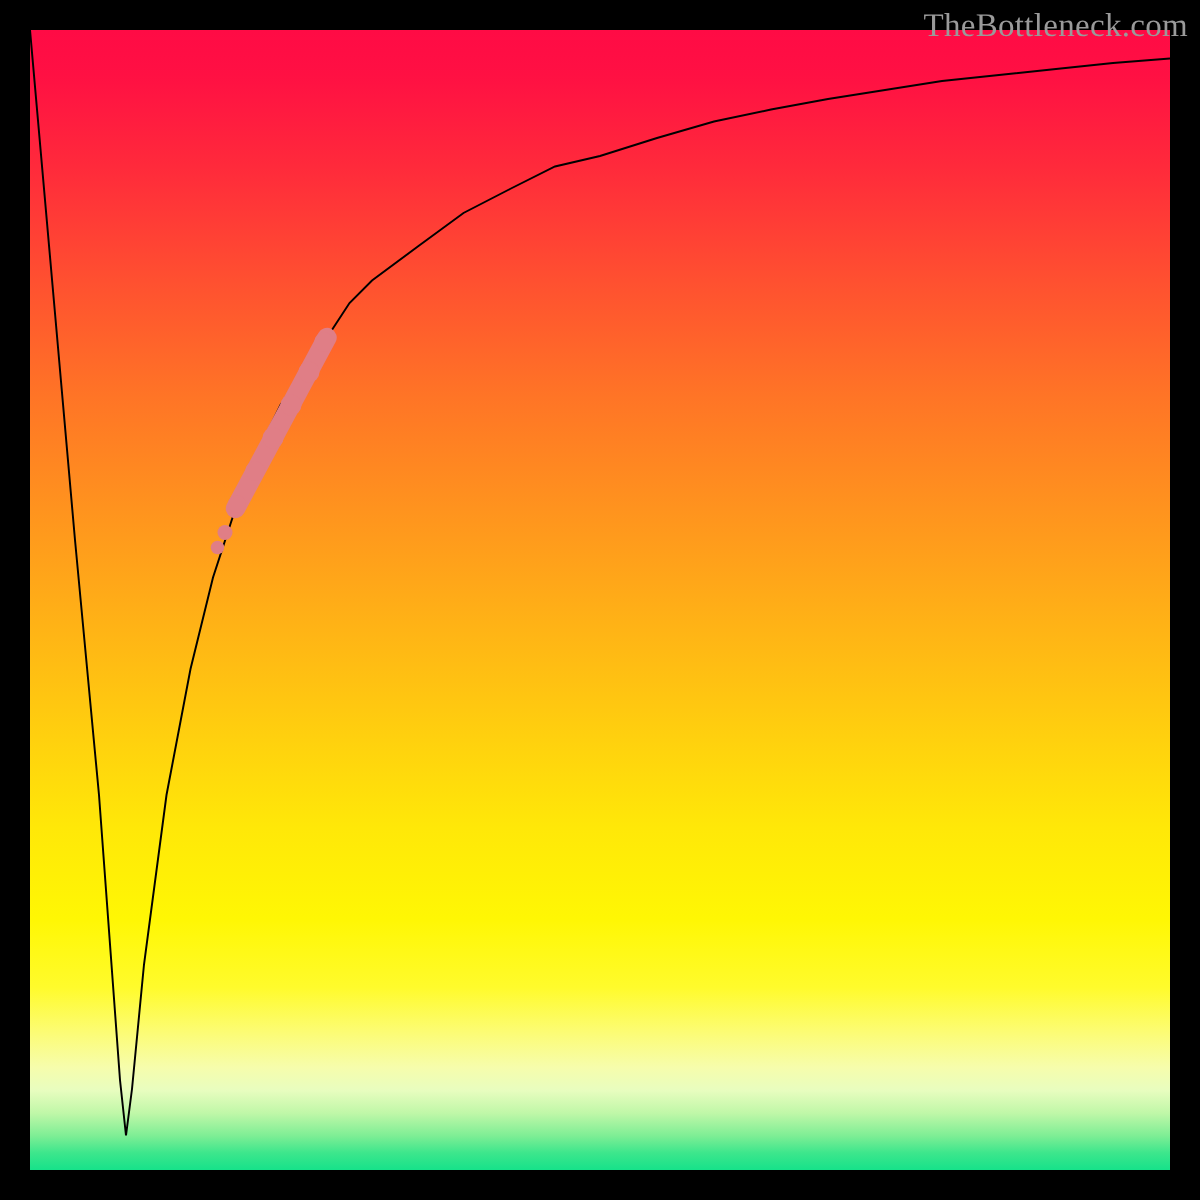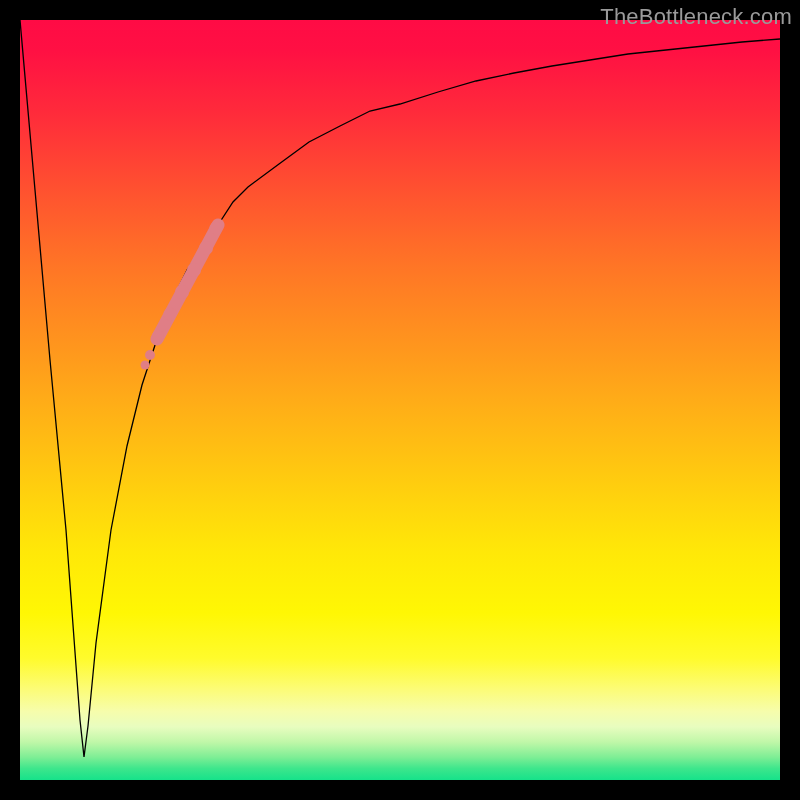--- a/index.html
+++ b/index.html
@@ -57,21 +57,21 @@
   .blob {
     fill: #e07e86;
   }
   .watermark {
     position: absolute;
     top: 4px;
     right: 8px;
     color: #9a9a9a;
     font-size: 22px;
     letter-spacing: 0.2px;
-    font-family: Liberation Sans, sans-serif;
+    font-family: Liberation Serif, serif;
   }
 </style>
 </head>
 <body>
 
 <div class="chart-area">
   <div class="gradient-bg"></div>
 
   <svg class="curve-svg" viewBox="0 0 760 760" preserveAspectRatio="none">
 

